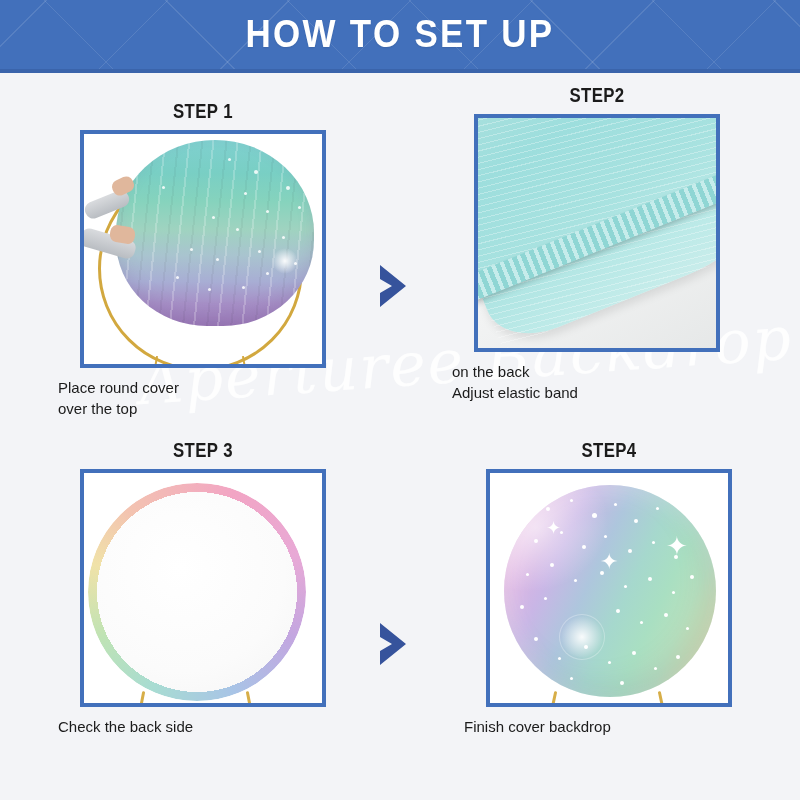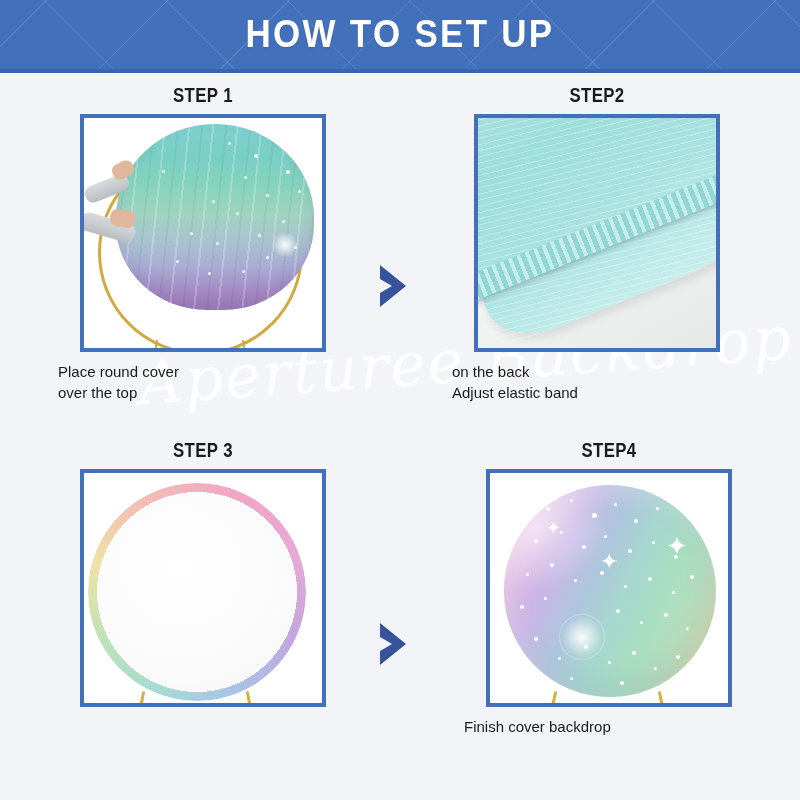--- a/index.html
+++ b/index.html
@@ -57,21 +57,21 @@
 
   
   .steps{
     position:absolute;left:0;top:73px;width:800px;height:727px;
     z-index:2;
   }
   .step{
     position:absolute;
     width:290px;
   }
-  .step-1{left:58px;top:10px;}
+  .step-1{left:58px;top:26px;}
   .step-2{left:452px;top:10px;}
   .step-3{left:58px;top:365px;}
   .step-4{left:464px;top:365px;}
 
   .step-label{
     text-align:center;
     font-family:"Liberation Sans", sans-serif;
     font-weight:bold;
     font-size:21px;
     color:#1b1b1b;
@@ -327,20 +327,23 @@
 
   <div class="step step-3">
     <div class="step-label">STEP 3</div>
     <div class="step-frame">
       <div class="s3">
         <div class="s3-disc"></div>
         <div class="s3-rim"></div>
         <div class="s3-leg s3-leg-a"></div>
         <div class="s3-leg s3-leg-b"></div>
       </div>
+    </div>
+    <div class="step-caption">
+      <div>Check the back side</div>
     </div>
   </div>
 
   <div class="step step-4">
     <div class="step-label">STEP4</div>
     <div class="step-frame">
       <div class="s4">
         <div class="s4-disc">
           <div class="s4-sheen"></div>
           <div class="s4-bokeh"></div>

